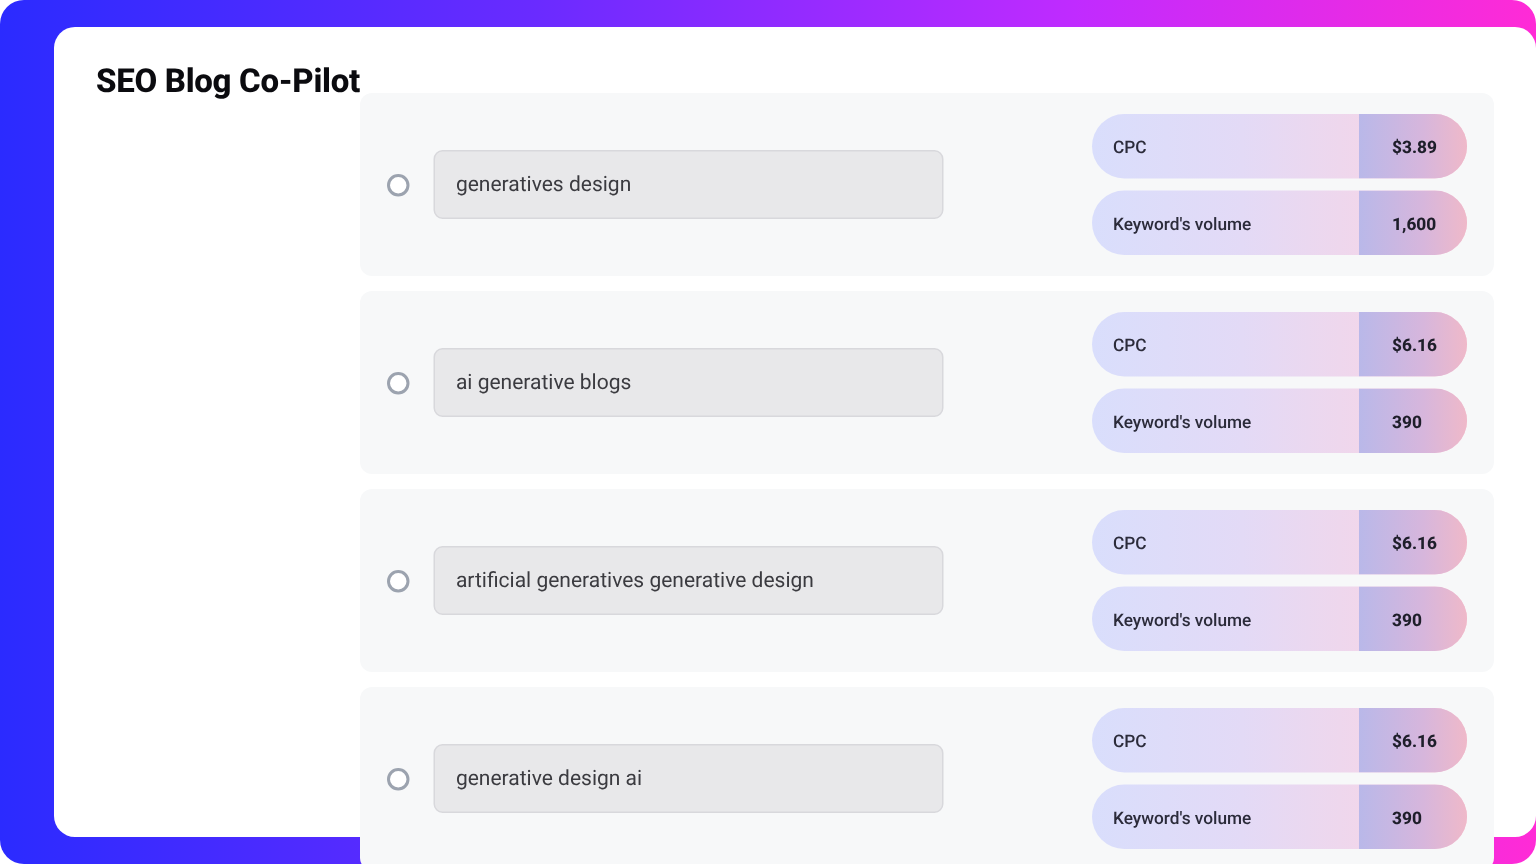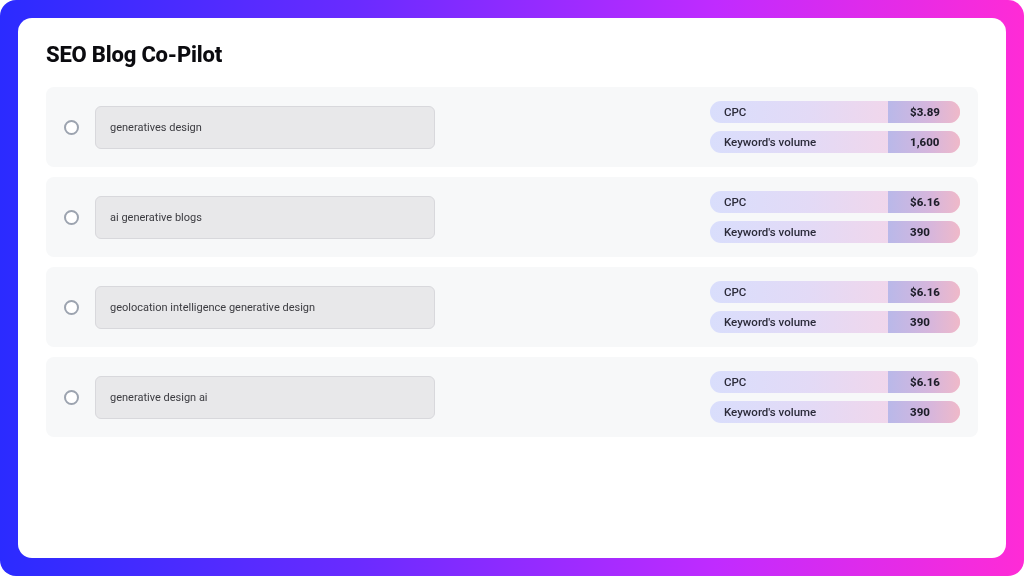--- a/index.html
+++ b/index.html
@@ -8,21 +8,21 @@
     width: 1024px; height: 576px;
     background: linear-gradient(90deg, #2b2bff 0%, #6a2bff 35%, #c02bff 70%, #ff2bd6 100%);
     border-radius: 16px;
     padding: 18px;
   }
   .card {
     width: 100%; height: 100%;
     background: #ffffff;
     border-radius: 14px;
     padding: 24px 28px 18px 28px;
-    display: flex; flex-direction: column;
+    display: flex; flex-direction: row; margin-left: 18px;
   }
   .title { font-size: 22px; font-weight: 800; color: #0b0b0f; letter-spacing: -0.2px; }
   .subtitle { font-size: 13px; color: #6b7280; margin-top: 4px; }
   .list { margin-top: 20px; display: flex; flex-direction: column; gap: 10px; flex: 1; }
   .row {
     background: #f7f8f9;
     border-radius: 8px;
     padding: 14px 18px;
     display: flex; align-items: center; gap: 16px;
   }
@@ -30,29 +30,29 @@
     width: 15px; height: 15px; border-radius: 50%;
     border: 2px solid #9ca3af; flex: 0 0 auto;
     background: #fff;
   }
   .keyword-box {
     flex: 0 0 340px;
     background: #e8e8ea;
     border: 1px solid #d8d8dc;
     border-radius: 6px;
     padding: 14px 14px;
-    font-size: 11px;
+    font-size: 14px;
     color: #3b3b40;
   }
   .spacer { flex: 1; }
   .metrics { display: flex; flex-direction: column; gap: 8px; flex: 0 0 250px; }
   .metric {
     display: flex; align-items: stretch;
     border-radius: 999px; overflow: hidden;
-    height: 22px;
+    height: 43px;
     background: linear-gradient(90deg, #d9defc 0%, #e3daf6 40%, #f2d6ea 75%, #f7c9d8 100%);
     font-size: 11.5px;
   }
   .metric .label {
     flex: 1; display: flex; align-items: center;
     padding-left: 14px; color: #2b2b3a; font-weight: 500;
   }
   .metric .value {
     width: 72px; display: flex; align-items: center;
     padding-left: 22px;
@@ -102,21 +102,21 @@
           <div class="metric">
             <div class="label">Keyword's volume</div>
             <div class="value">390</div>
           </div>
         </div>
       </div>
 
       <div class="row">
         <div class="radio"></div>
         <div class="keyword-box">
-          <span>geolocation intelligence generative design</span>
+          <span>artificial generatives generative design</span>
         </div>
         <div class="spacer"></div>
         <div class="metrics">
           <div class="metric">
             <div class="label">CPC</div>
             <div class="value">$6.16</div>
           </div>
           <div class="metric">
             <div class="label">Keyword's volume</div>
             <div class="value">390</div>

